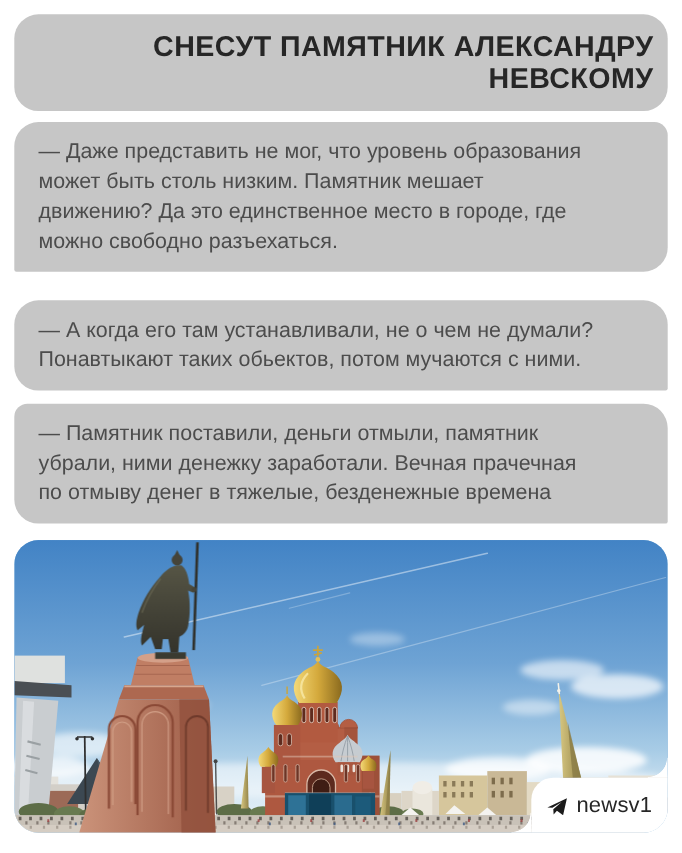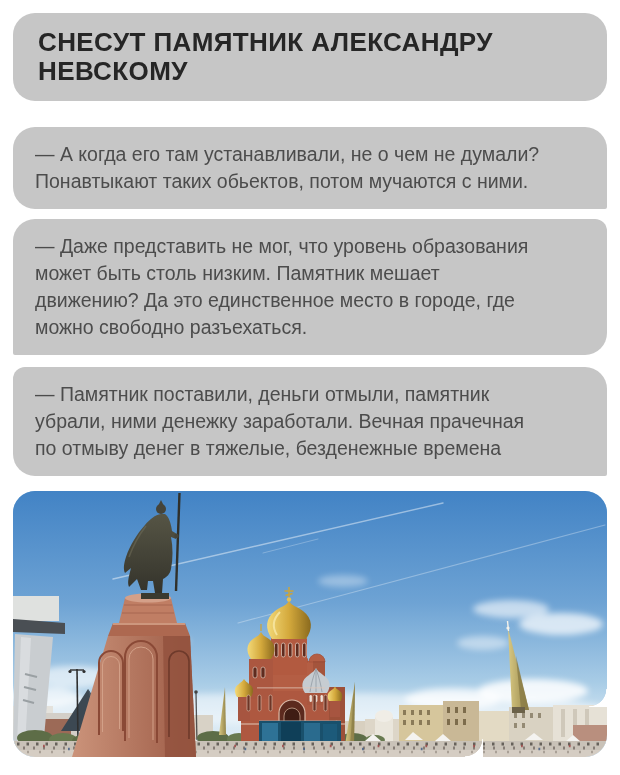--- a/index.html
+++ b/index.html
@@ -7,21 +7,22 @@
     width:620px;height:775px;background:#ffffff;
     font-family:"Liberation Sans","DejaVu Sans",sans-serif;
     overflow:hidden;position:relative;
   }
   .page{width:620px;height:775px;background:#ffffff;}
 
   .title-card{
     margin:13px 13px 0 13px;
     background:#c6c6c6;
     border-radius:22px;
-    padding:15px 25px 15px 25px;
+    padding:15px 13px 15px 25px;
+    text-align:right;
   }
   .title-card h1{
     margin:0;
     font-size:26px;line-height:29px;font-weight:700;
     color:#262626;letter-spacing:.4px;
     white-space:pre-line;
   }
 
   .bubble{
     margin:0 13px;
@@ -65,30 +66,30 @@
 </head>
 <body>
 
 <div class="page">
 
   <div class="title-card">
     <h1>СНЕСУТ ПАМЯТНИК АЛЕКСАНДРУ
 НЕВСКОМУ</h1>
   </div>
 
-  <div class="bubble bubble-1">
-    <p>— А когда его там устанавливали, не о чем не думали?
-Понавтыкают таких обьектов, потом мучаются с ними.</p>
-  </div>
-
   <div class="bubble bubble-2">
     <p>— Даже представить не мог, что уровень образования
 может быть столь низким. Памятник мешает
 движению? Да это единственное место в городе, где
 можно свободно разъехаться.</p>
+  </div>
+
+  <div class="bubble bubble-1">
+    <p>— А когда его там устанавливали, не о чем не думали?
+Понавтыкают таких обьектов, потом мучаются с ними.</p>
   </div>
 
   <div class="bubble bubble-3">
     <p>— Памятник поставили, деньги отмыли, памятник
 убрали, ними денежку заработали. Вечная прачечная
 по отмыву денег в тяжелые, безденежные времена</p>
   </div>
 
   <figure class="photo-card" style="margin-left:13px;margin-right:13px">
     <svg viewBox="0 0 594 266" aria-hidden="true">
@@ -382,15 +383,21 @@
                  L163,48 L164,43 L159,40
                  C158,32 156,26 152,23 Z" fill="url(#bronze)"></path>
         <circle cx="163.5" cy="45" r="2.2" fill="#45443a"></circle>
         <path d="M133,35 C126,44 120,55 116,66" stroke="#6c6b57" stroke-width="1.5" fill="none" opacity="0.6"></path>
       </g>
     </svg>
 
     <div class="fillet fillet-top"></div>
     <div class="fillet fillet-left"></div>
 
+    <div class="channel-badge">
+      <svg class="plane" viewBox="0 0 19 17" aria-hidden="true">
+        <path d="M0.6,9.2 L18.4,0.6 L14.9,16.2 L9.3,12.0 L6.3,15.4 L6.0,10.7 L13.6,4.0 L5.2,9.4 Z" fill="#1b1b1b"></path>
+      </svg>
+      <span class="name">newsv1</span>
+    </div>
   </figure>
 
 </div>
 
 </body></html>

